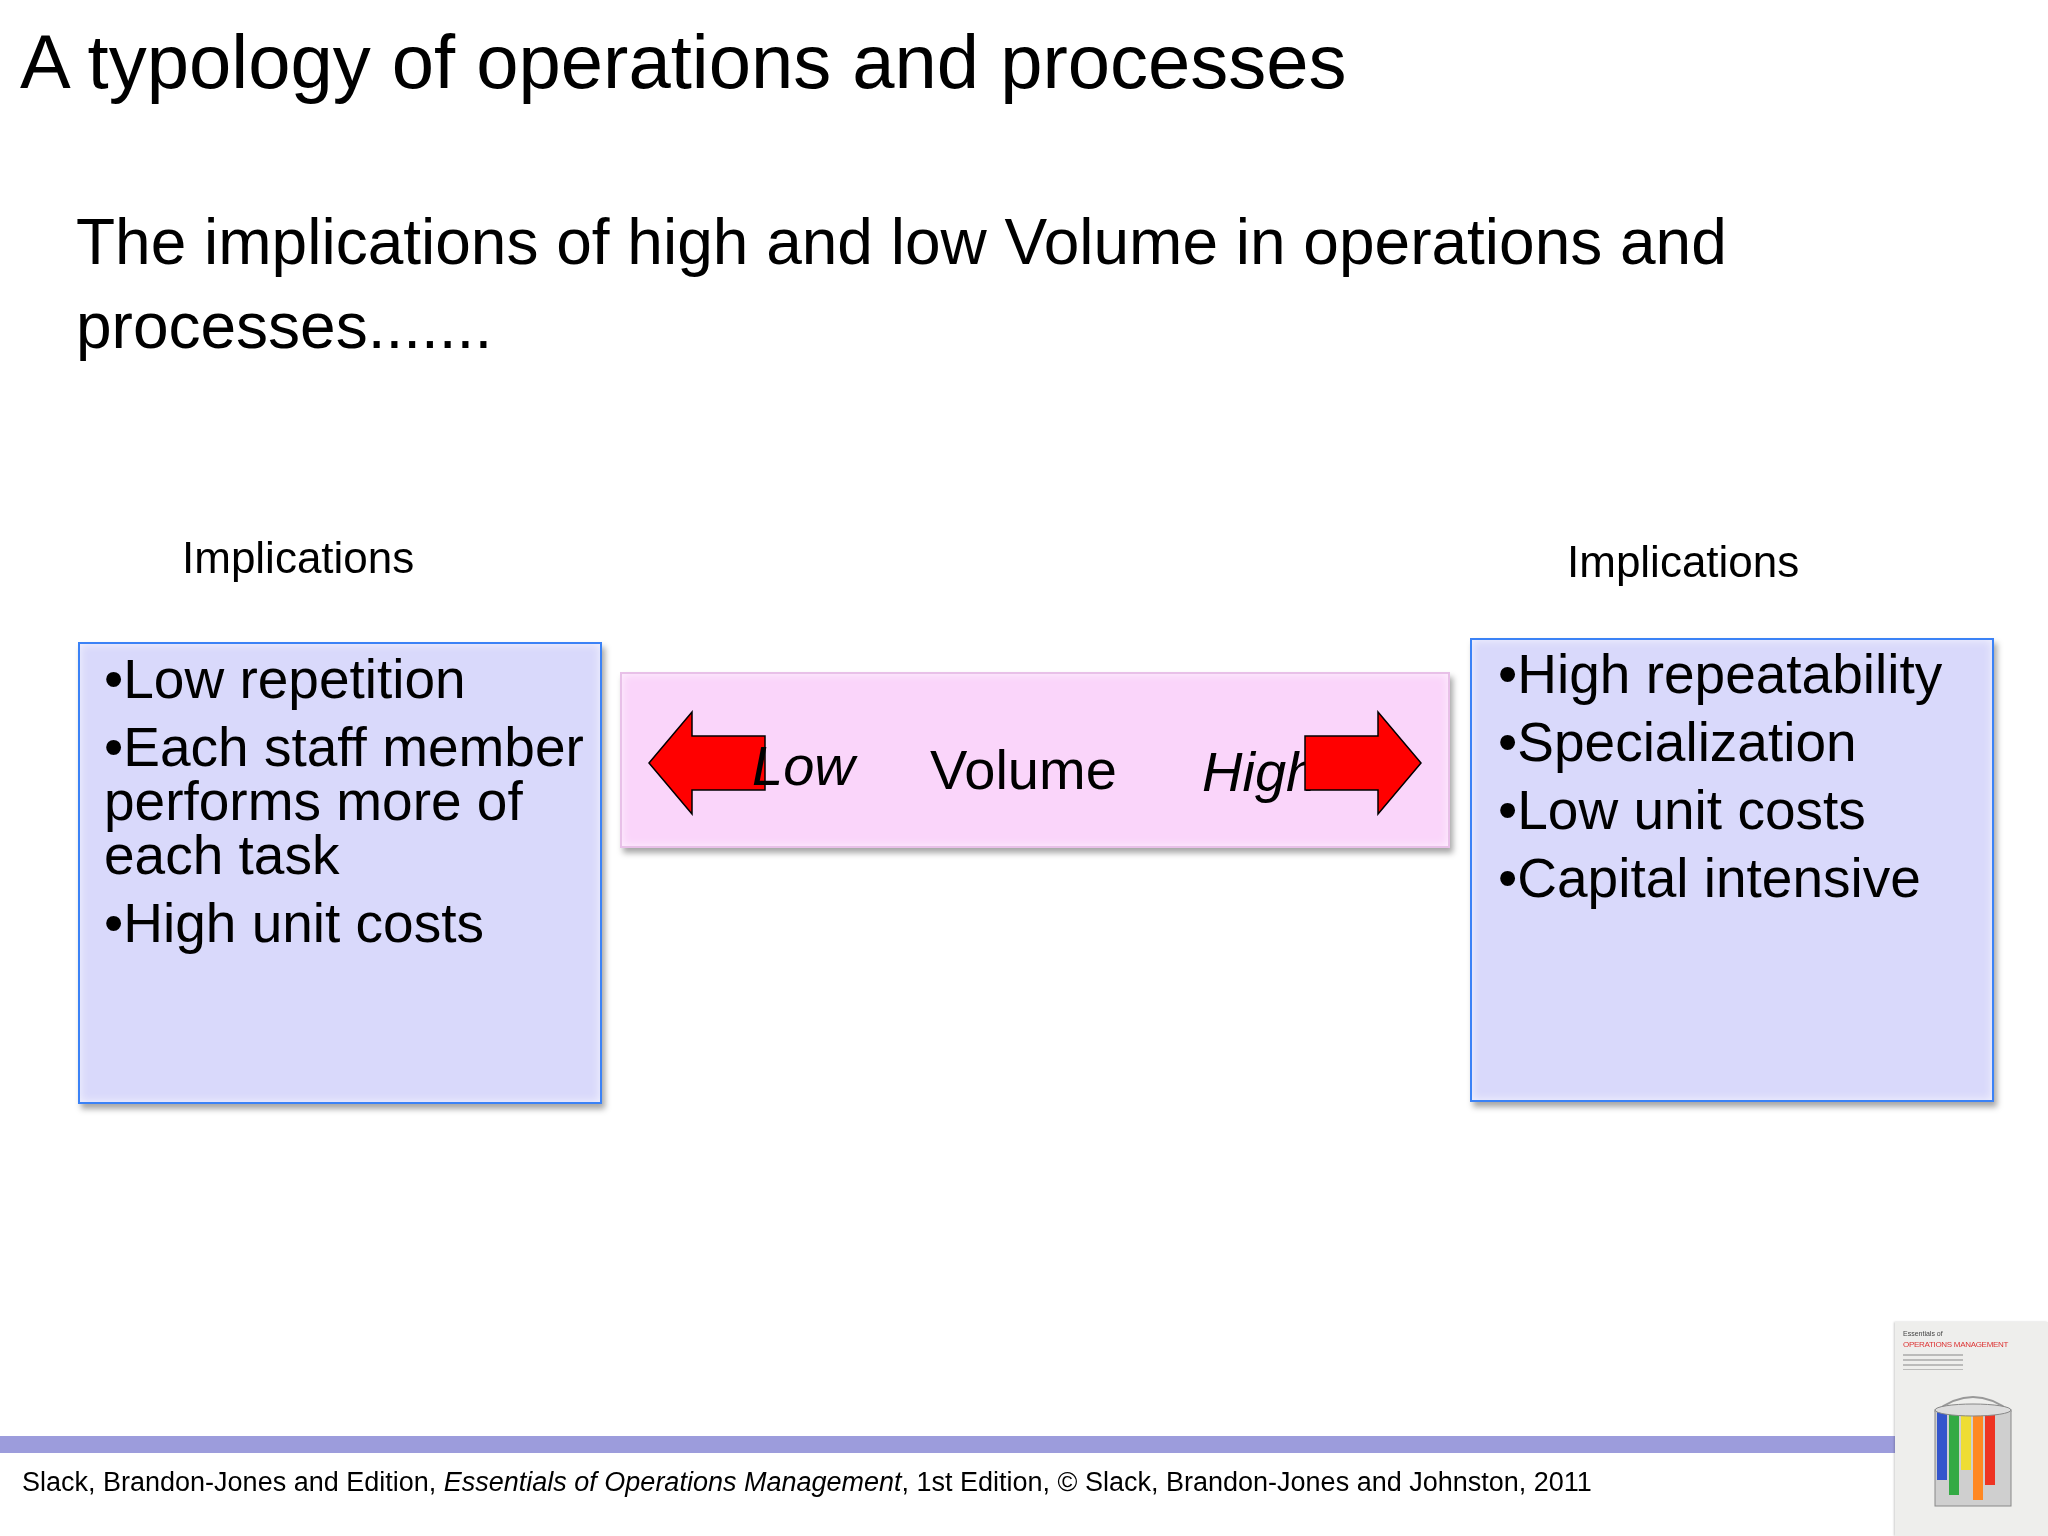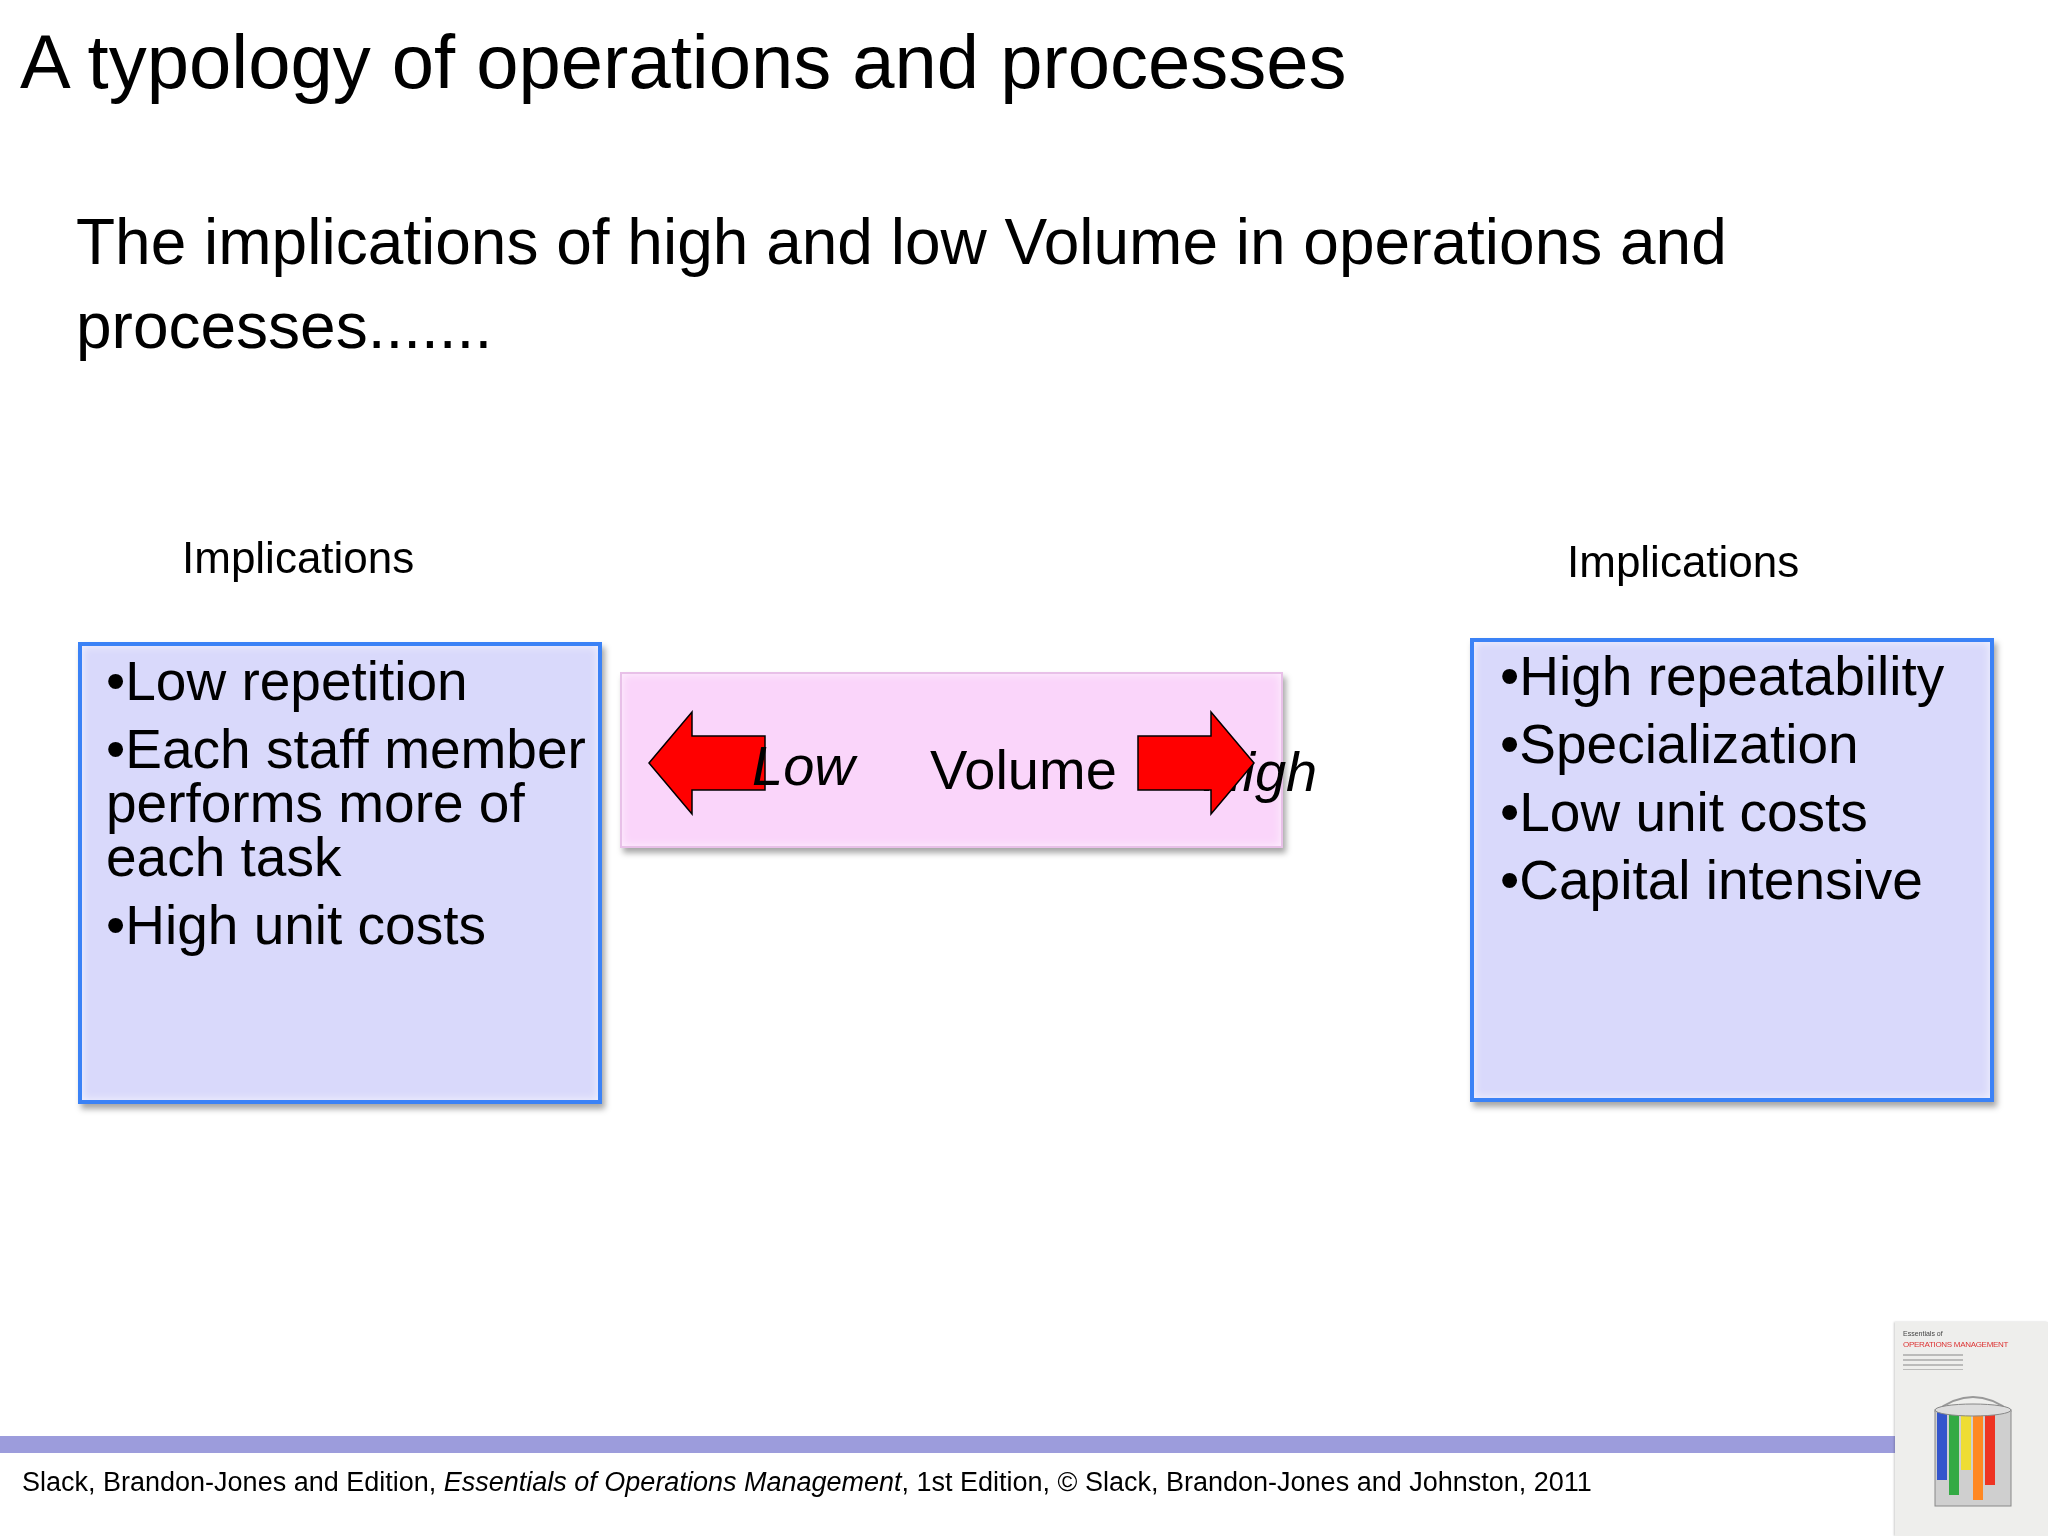--- a/index.html
+++ b/index.html
@@ -17,32 +17,32 @@
     }
     .impl-heading {
       position: absolute; font-size: 44px; line-height: 64px; white-space: nowrap;
     }
     .impl-heading.left { left: 182px; top: 526px; }
     .impl-heading.right { left: 1567px; top: 530px; }
 
     .box {
       position: absolute; box-sizing: border-box;
       background: #d9d9fb;
-      border: 4px solid #3b82f6;
+      border: 2px solid #3b82f6;
       box-shadow: 3px 5px 6px rgba(0,0,0,0.35), inset 0 0 10px rgba(255,255,255,0.7);
     }
     .box.left { left: 78px; top: 642px; width: 524px; height: 462px; padding: 8px 12px 0 24px; }
     .box.right { left: 1470px; top: 638px; width: 524px; height: 464px; padding: 0 8px 0 26px; display: flex; }
     .box ul { list-style: none; margin: 0; padding: 0; }
     .box.left li { font-size: 55px; line-height: 54px; margin-bottom: 14px; }
     .box.right li { font-size: 55px; line-height: 68px; }
     .bullet { display: inline; }
 
     .volume-bar {
-      position: absolute; left: 620px; top: 672px; width: 663px; height: 176px;
+      position: absolute; left: 620px; top: 672px; width: 830px; height: 176px;
       box-sizing: border-box;
       background: #fad5fa;
       border: 2px solid #e8c0e8;
       box-shadow: 3px 5px 6px rgba(0,0,0,0.35), inset 0 0 10px rgba(255,255,255,0.7);
     }
     .arrow { position: absolute; top: 36px; width: 120px; height: 106px; }
     .arrow.left { left: 25px; }
     .arrow.right { right: 25px; }
     .vol-low, .vol-high {
       position: absolute; font-size: 56px; font-style: italic; top: 60px; line-height: 64px;

